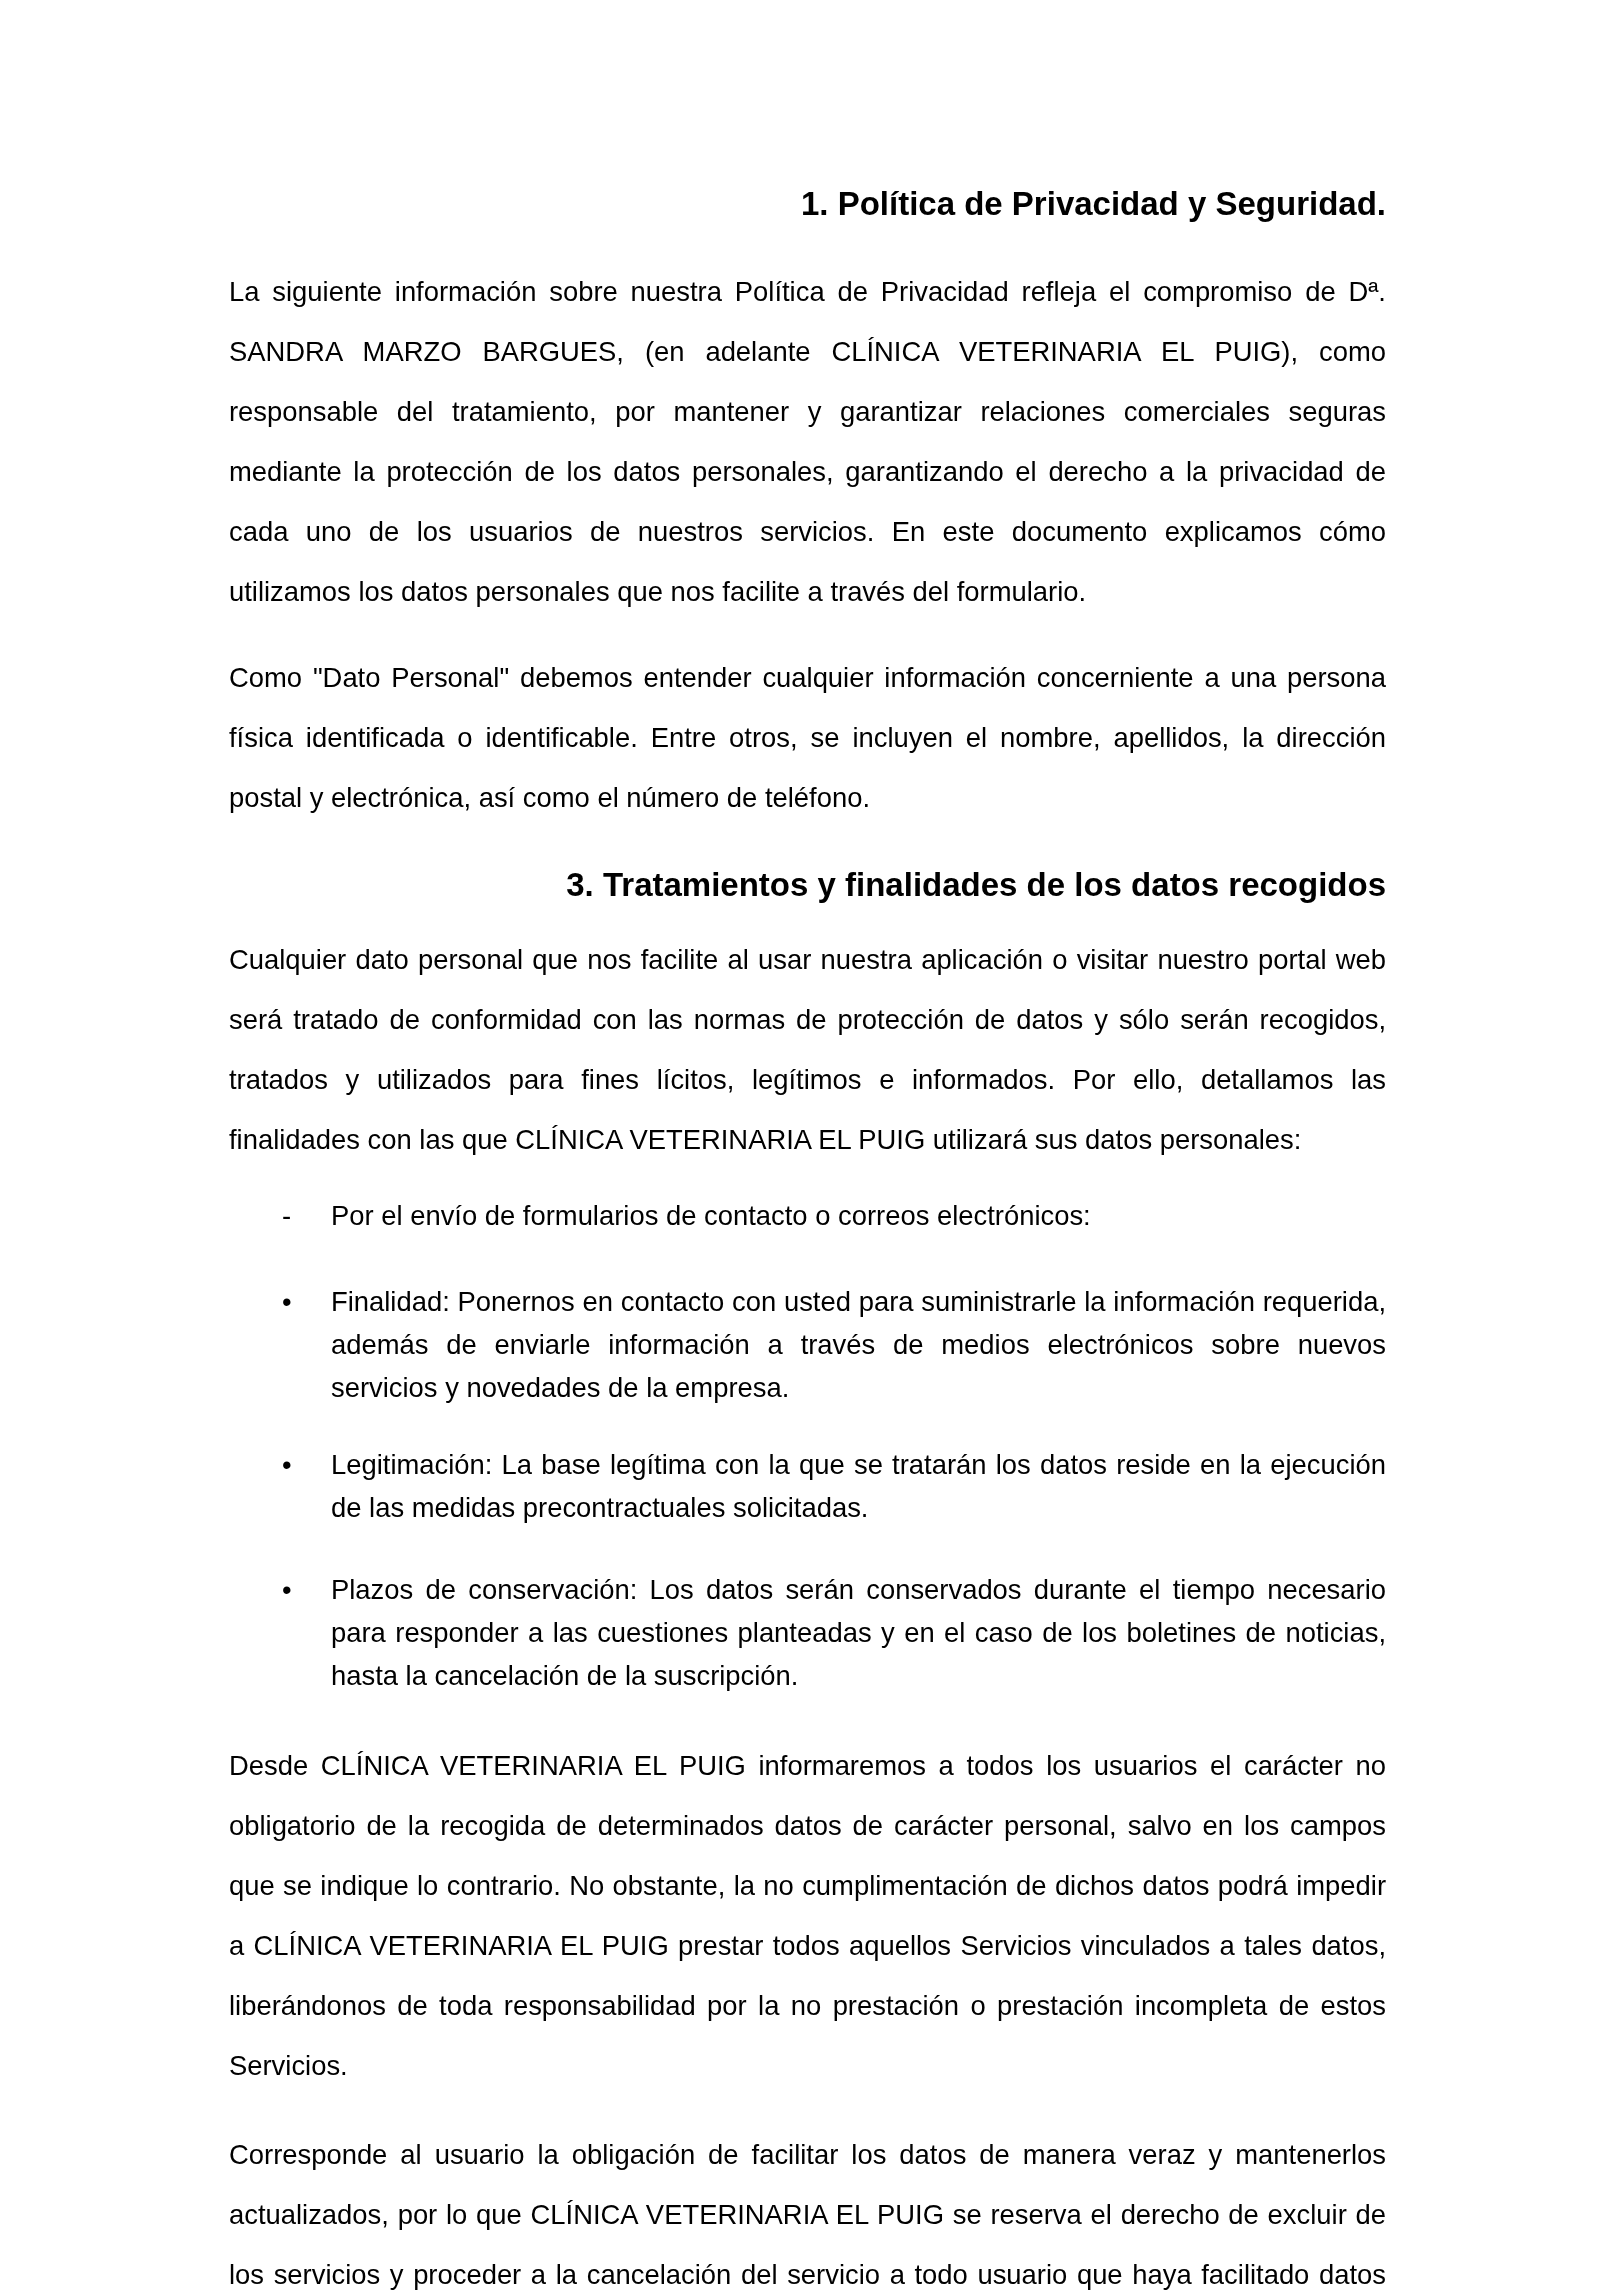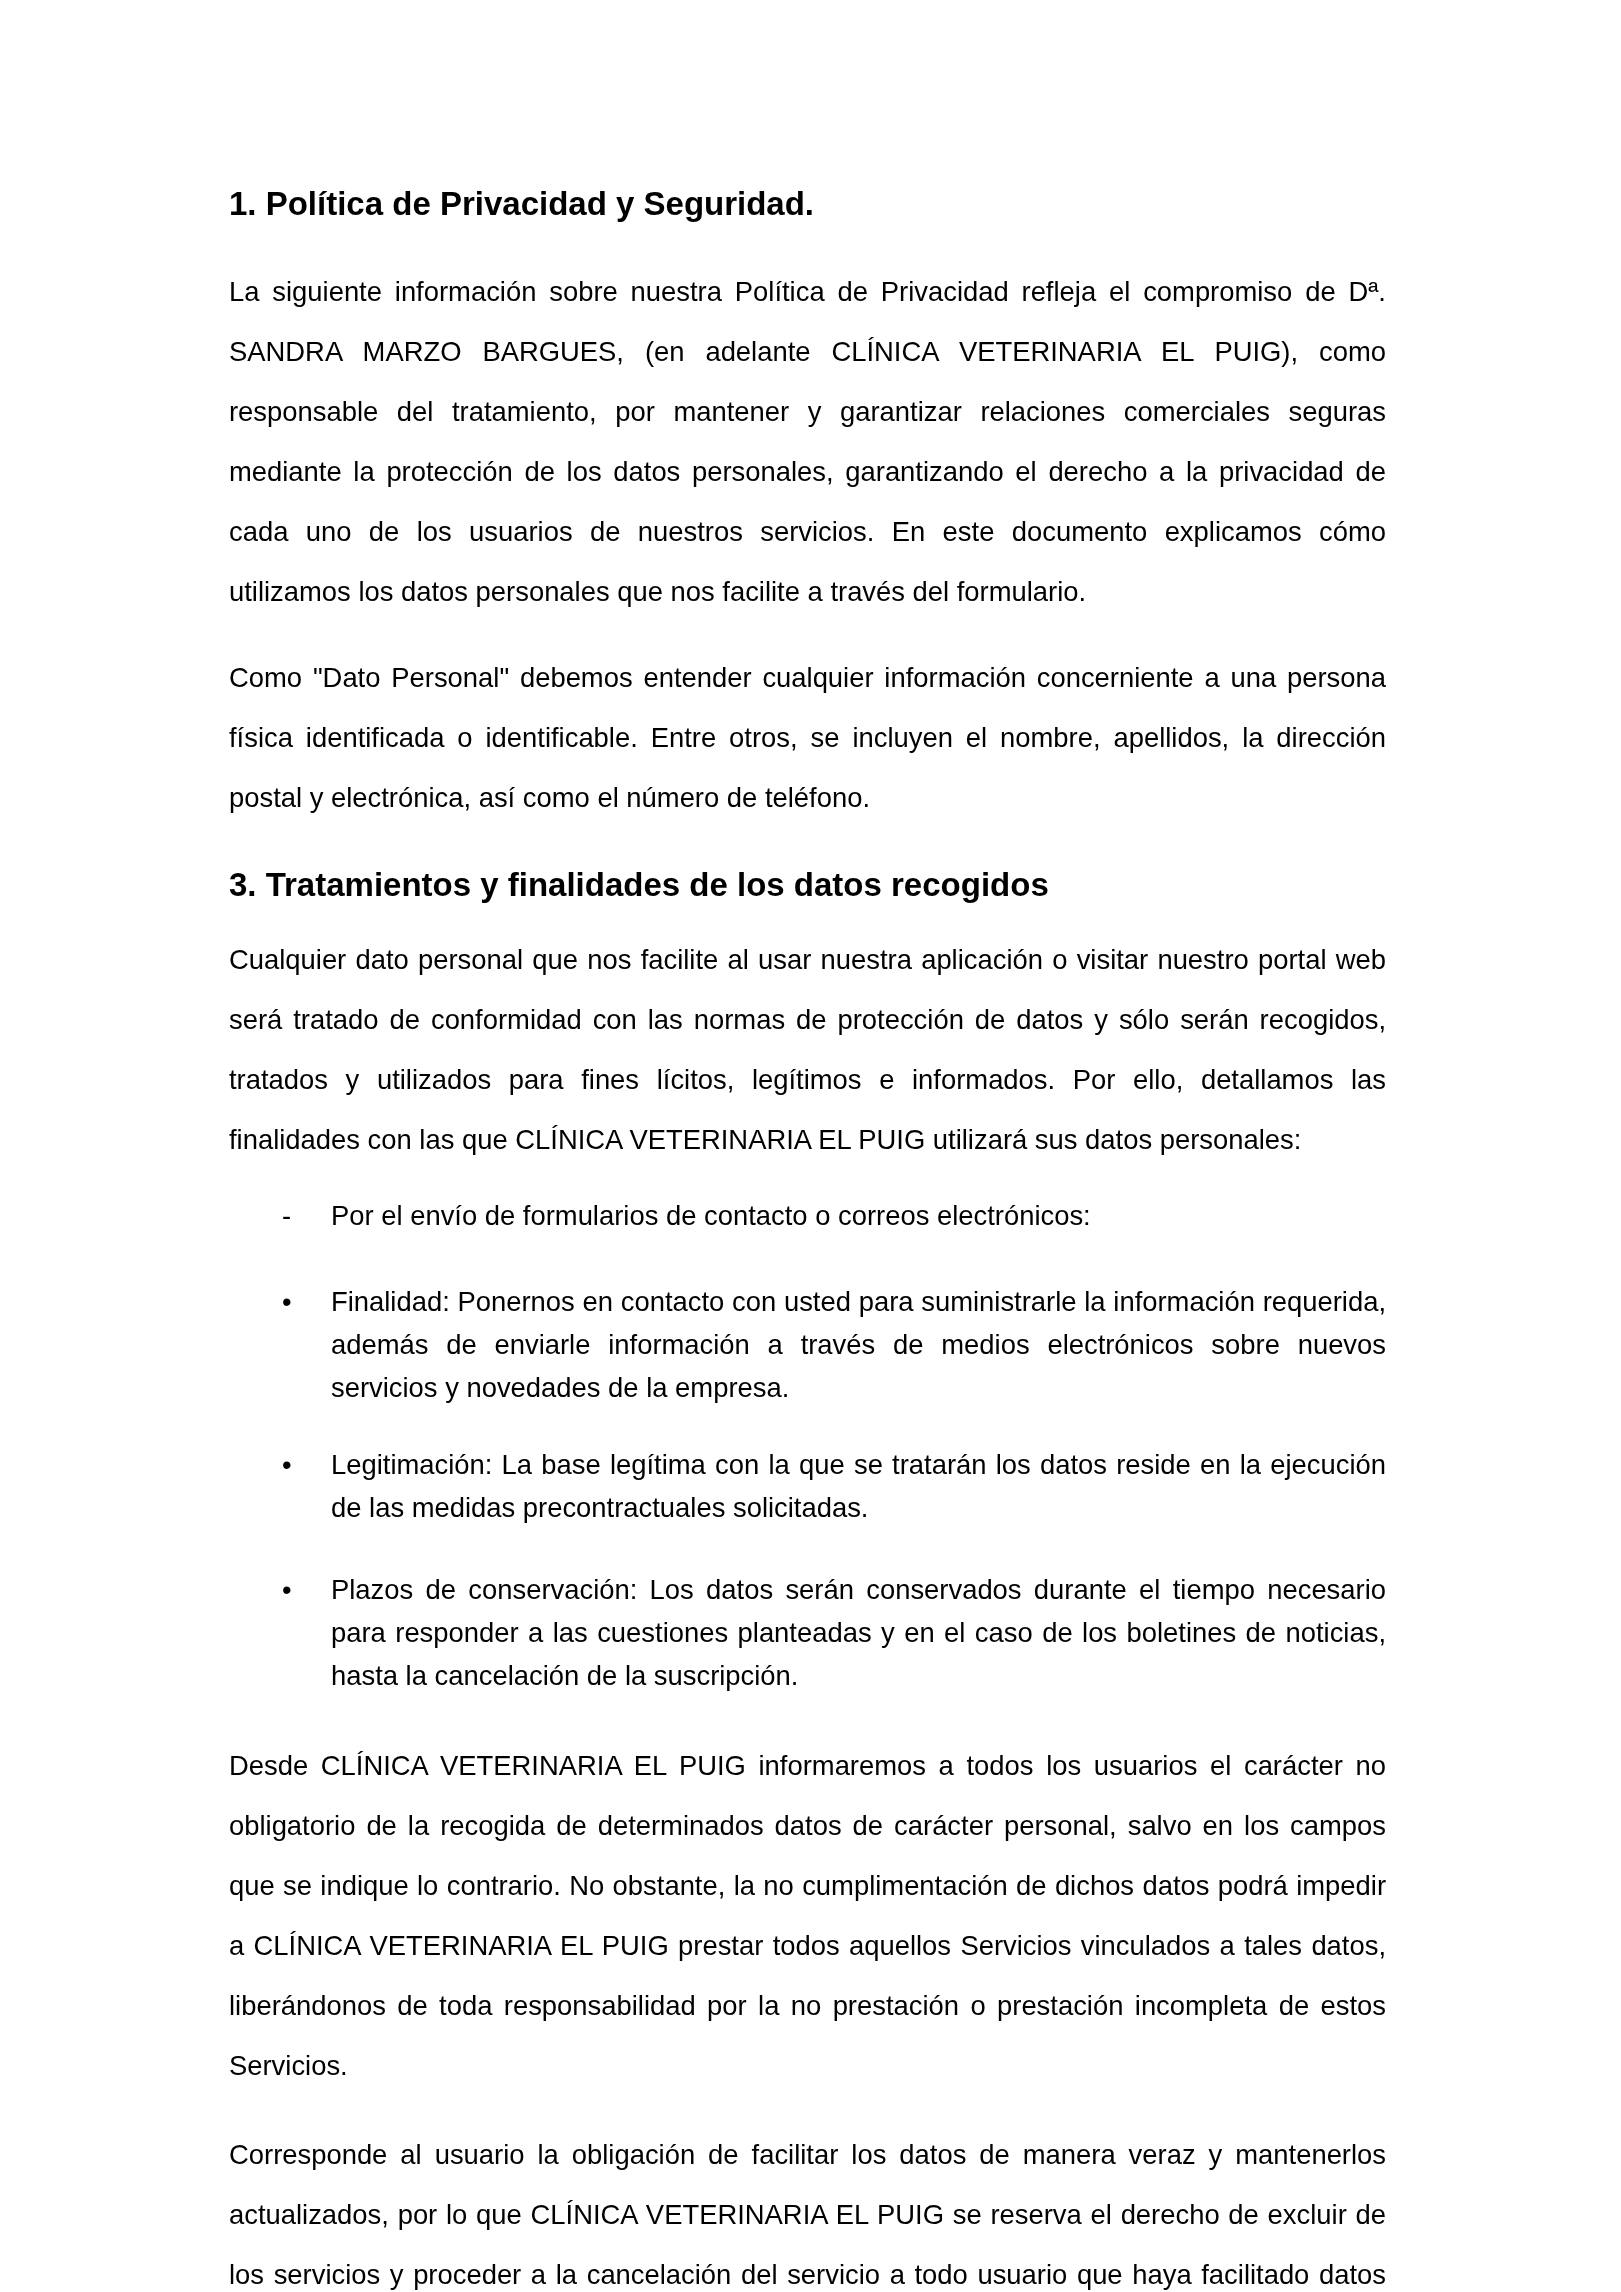--- a/index.html
+++ b/index.html
@@ -21,21 +21,21 @@
     position: absolute;
     left: 229px;
     top: 182px;
     width: 1157px;
   }
   .heading {
     margin: 0;
     font-size: 33px;
     line-height: 43px;
     font-weight: bold;
-    text-align: left;
+    text-align: right;
   }
   .para {
     margin: 0;
     font-size: 27.4px;
     line-height: 60px;
     text-align: justify;
     text-justify: inter-word;
   }
   .list-item {
     display: flex;

